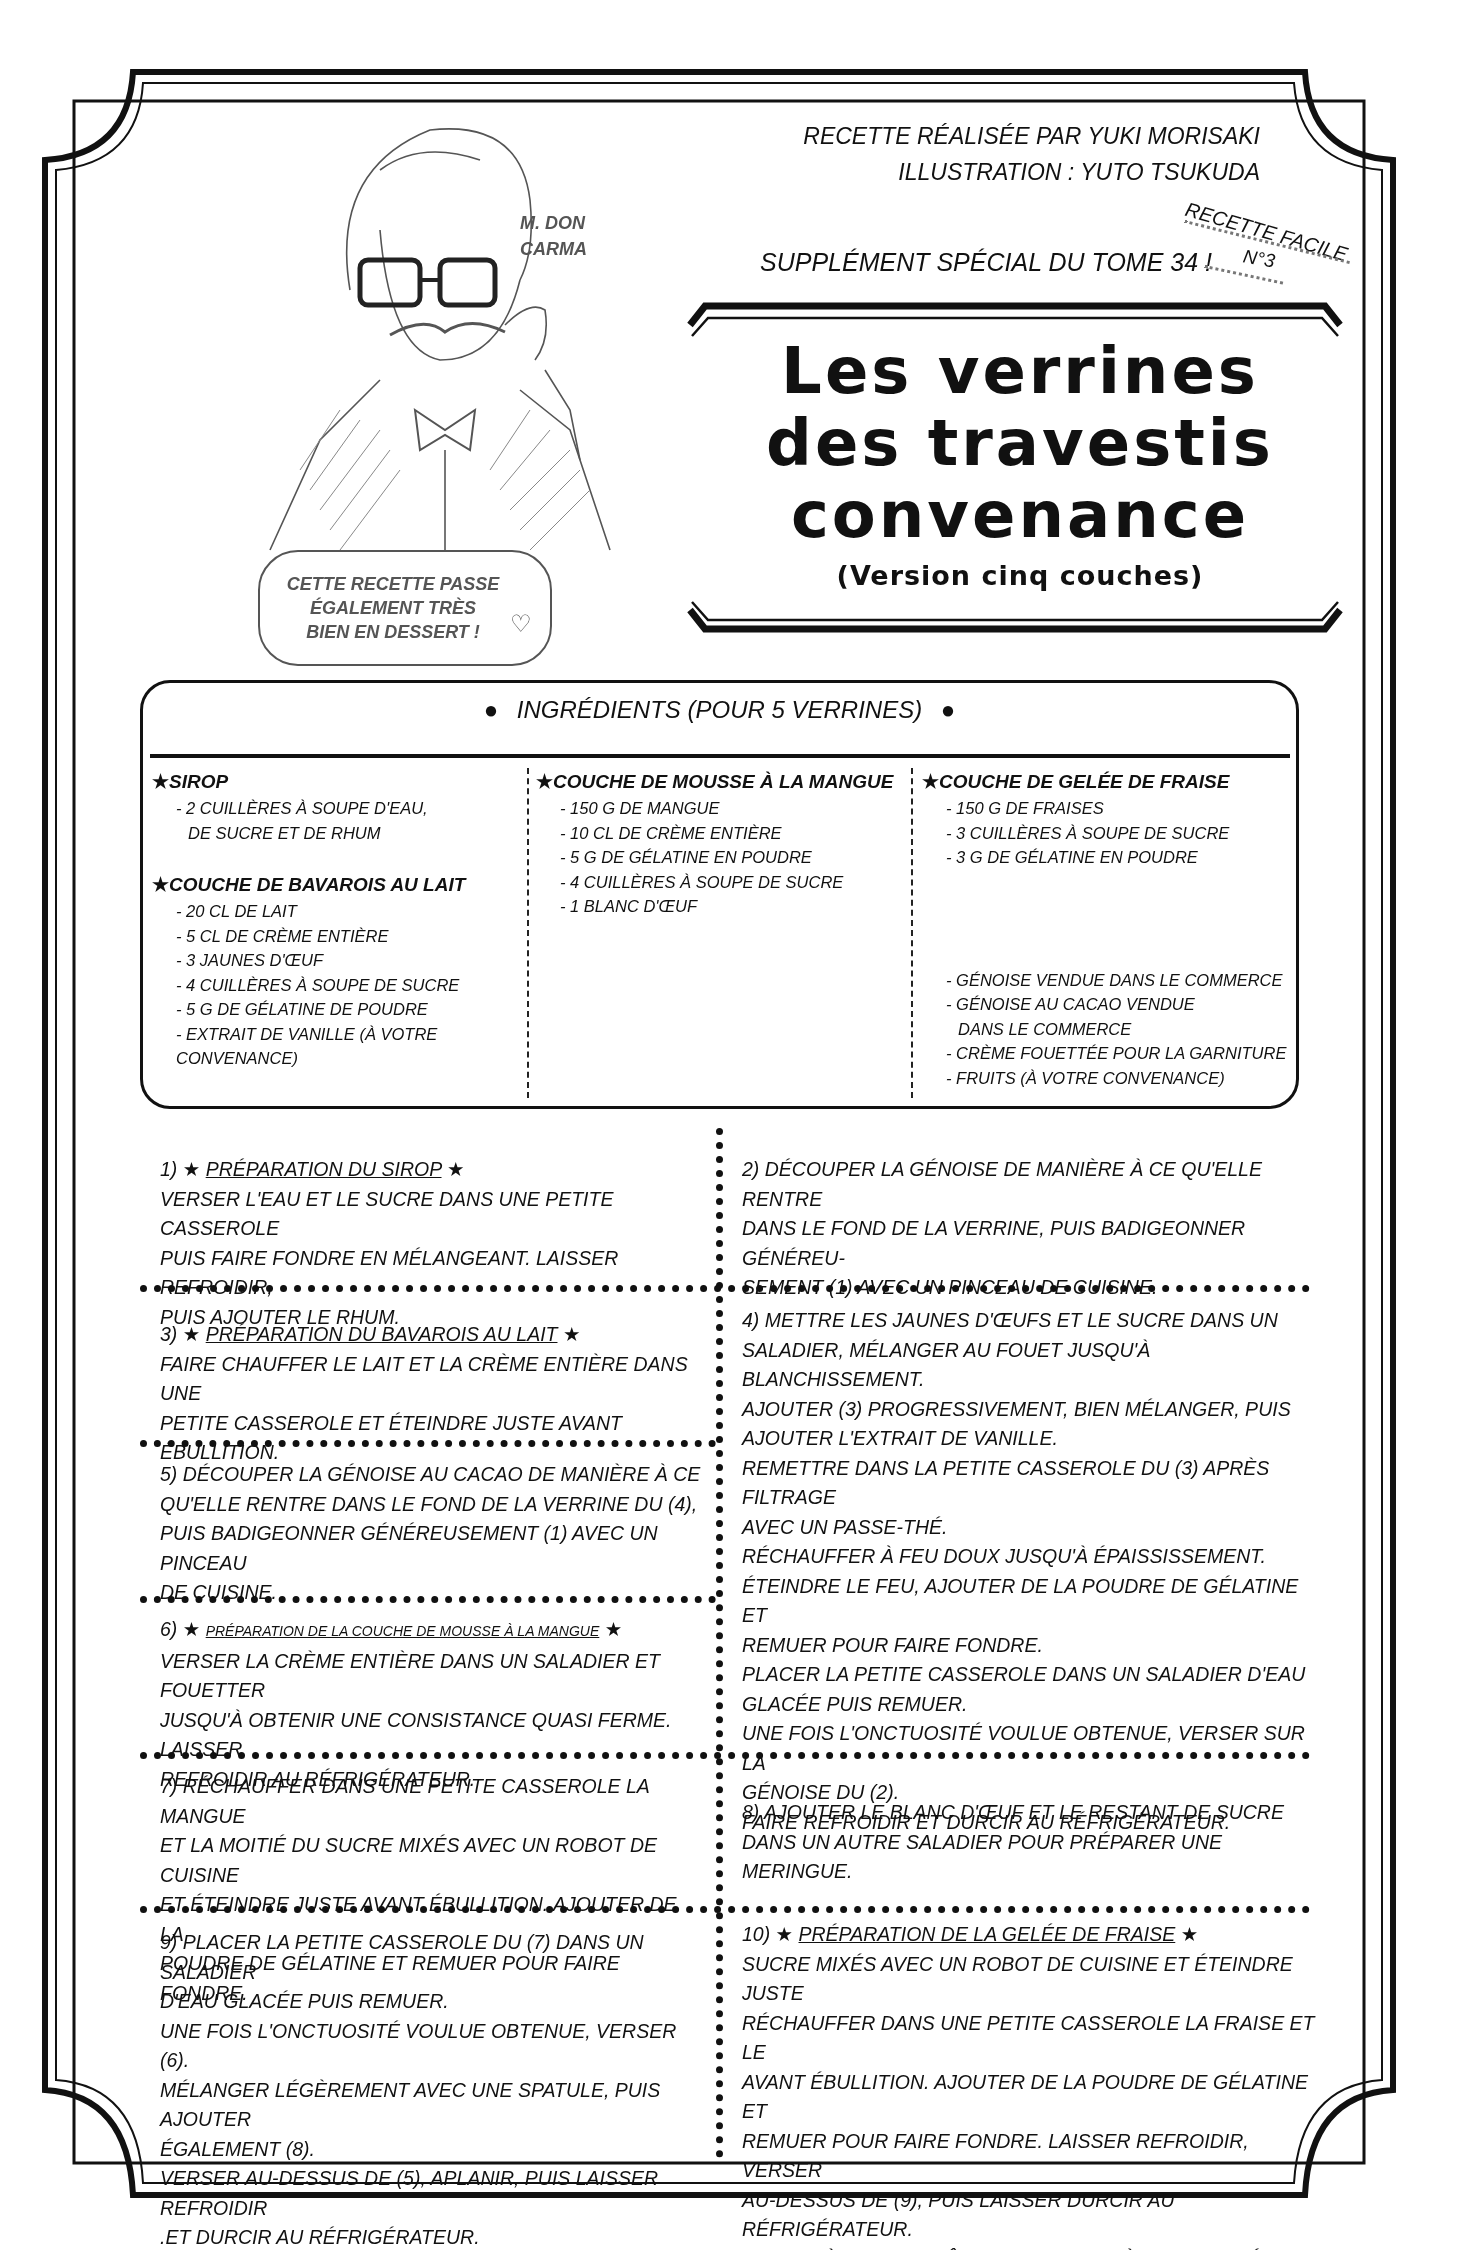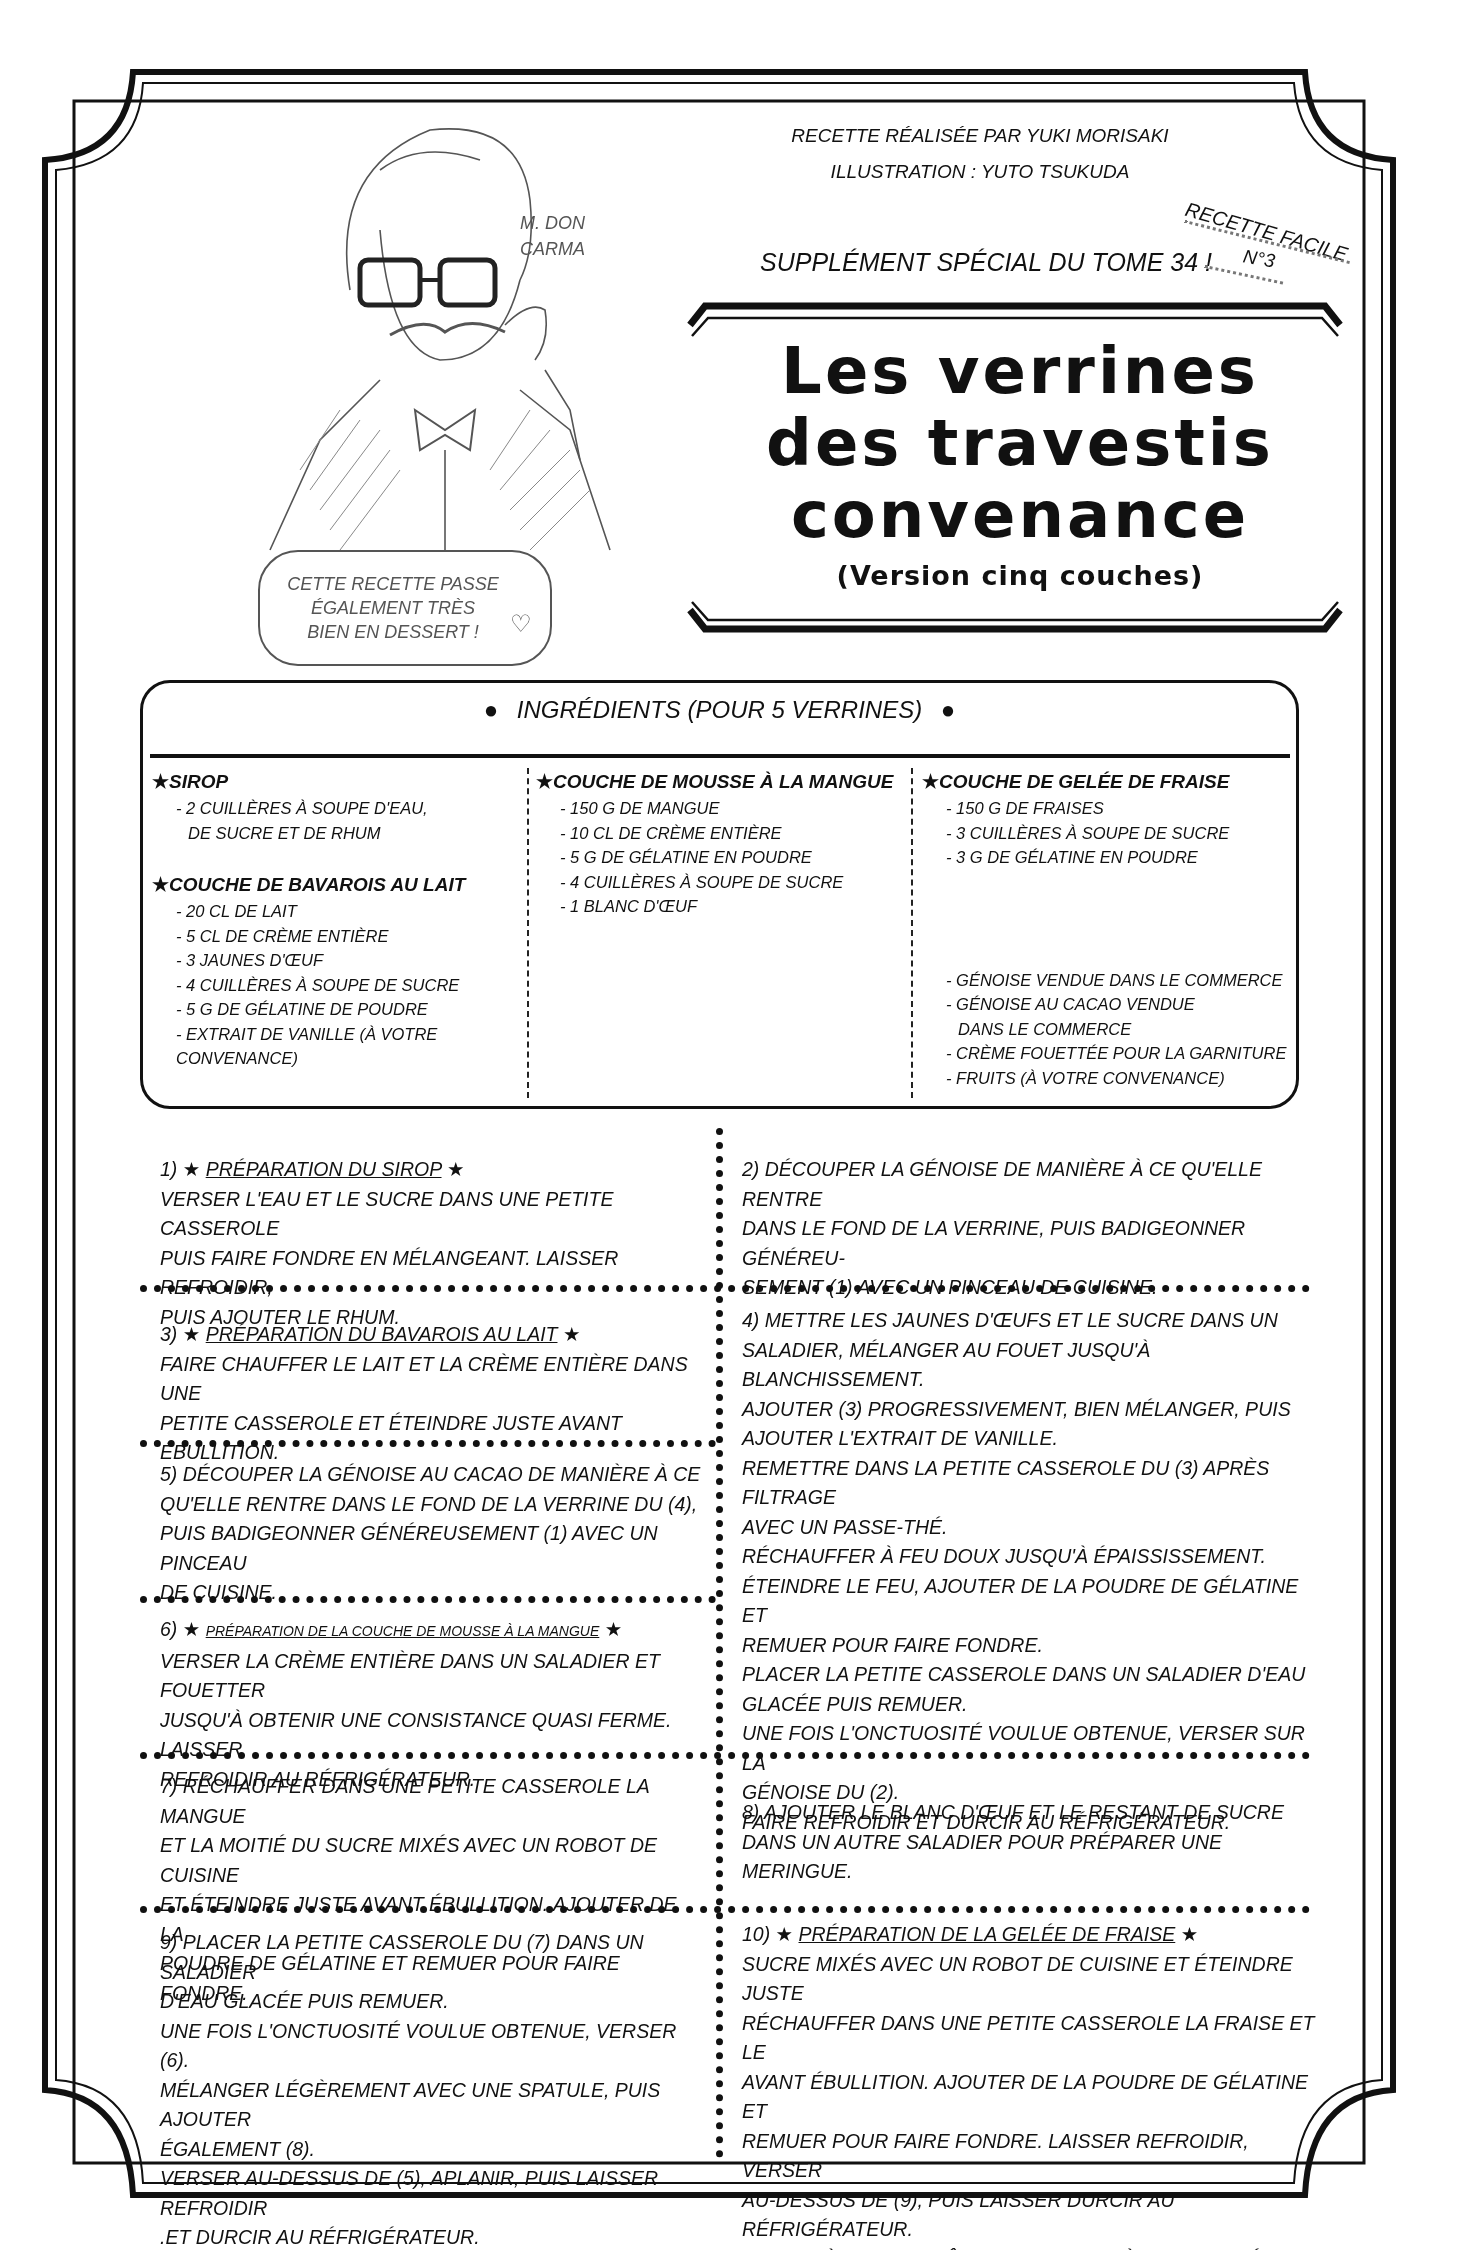--- a/index.html
+++ b/index.html
@@ -1,24 +1,24 @@
 <!DOCTYPE html>
 <html><head>
 <meta charset="utf-8">
 <style>
   html, body { margin:0; padding:0; background:#ffffff; }
   body { width:1478px; height:2250px; position:relative; overflow:hidden;
          font-family:"DejaVu Sans", sans-serif; color:#111; }
   .abs { position:absolute; }
   svg.frame { position:absolute; left:0; top:0; }
   .hand { font-family:"Liberation Sans", sans-serif; font-style:italic; text-transform:uppercase; color:#111; }
-  .gray { color:#555; }
-
-  
-  #credits { left:700px; top:118px; width:560px; text-align:center; font-size:19px; line-height:36px; }
+  .gray { color:#555;font-weight:bold; }
+
+  
+  #credits { left:700px; top:118px; width:560px; text-align:right; font-size:23px; line-height:36px; }
   #supplement { left:760px; top:248px; font-size:25px; }
   #badge { left:1185px; top:190px; width:190px; height:90px; }
   #badge .b1 { position:absolute; left:4px; top:8px; font-size:20px; transform:rotate(16deg); transform-origin:left top; white-space:nowrap; }
   #badge .b2 { position:absolute; left:58px; top:58px; font-size:19px; transform:rotate(10deg); }
   #badge .dots1 { position:absolute; left:0; top:30px; width:170px; border-top:3px dotted #777; transform:rotate(14deg); transform-origin:left top; }
   #badge .dots2 { position:absolute; left:20px; top:75px; width:80px; border-top:3px dotted #777; transform:rotate(12deg); transform-origin:left top; }
 
   
   #title { left:700px; top:335px; width:640px; text-align:center; font-family:"DejaVu Sans", sans-serif; font-weight:bold;
            font-size:64px; line-height:72px; letter-spacing:3px; }

